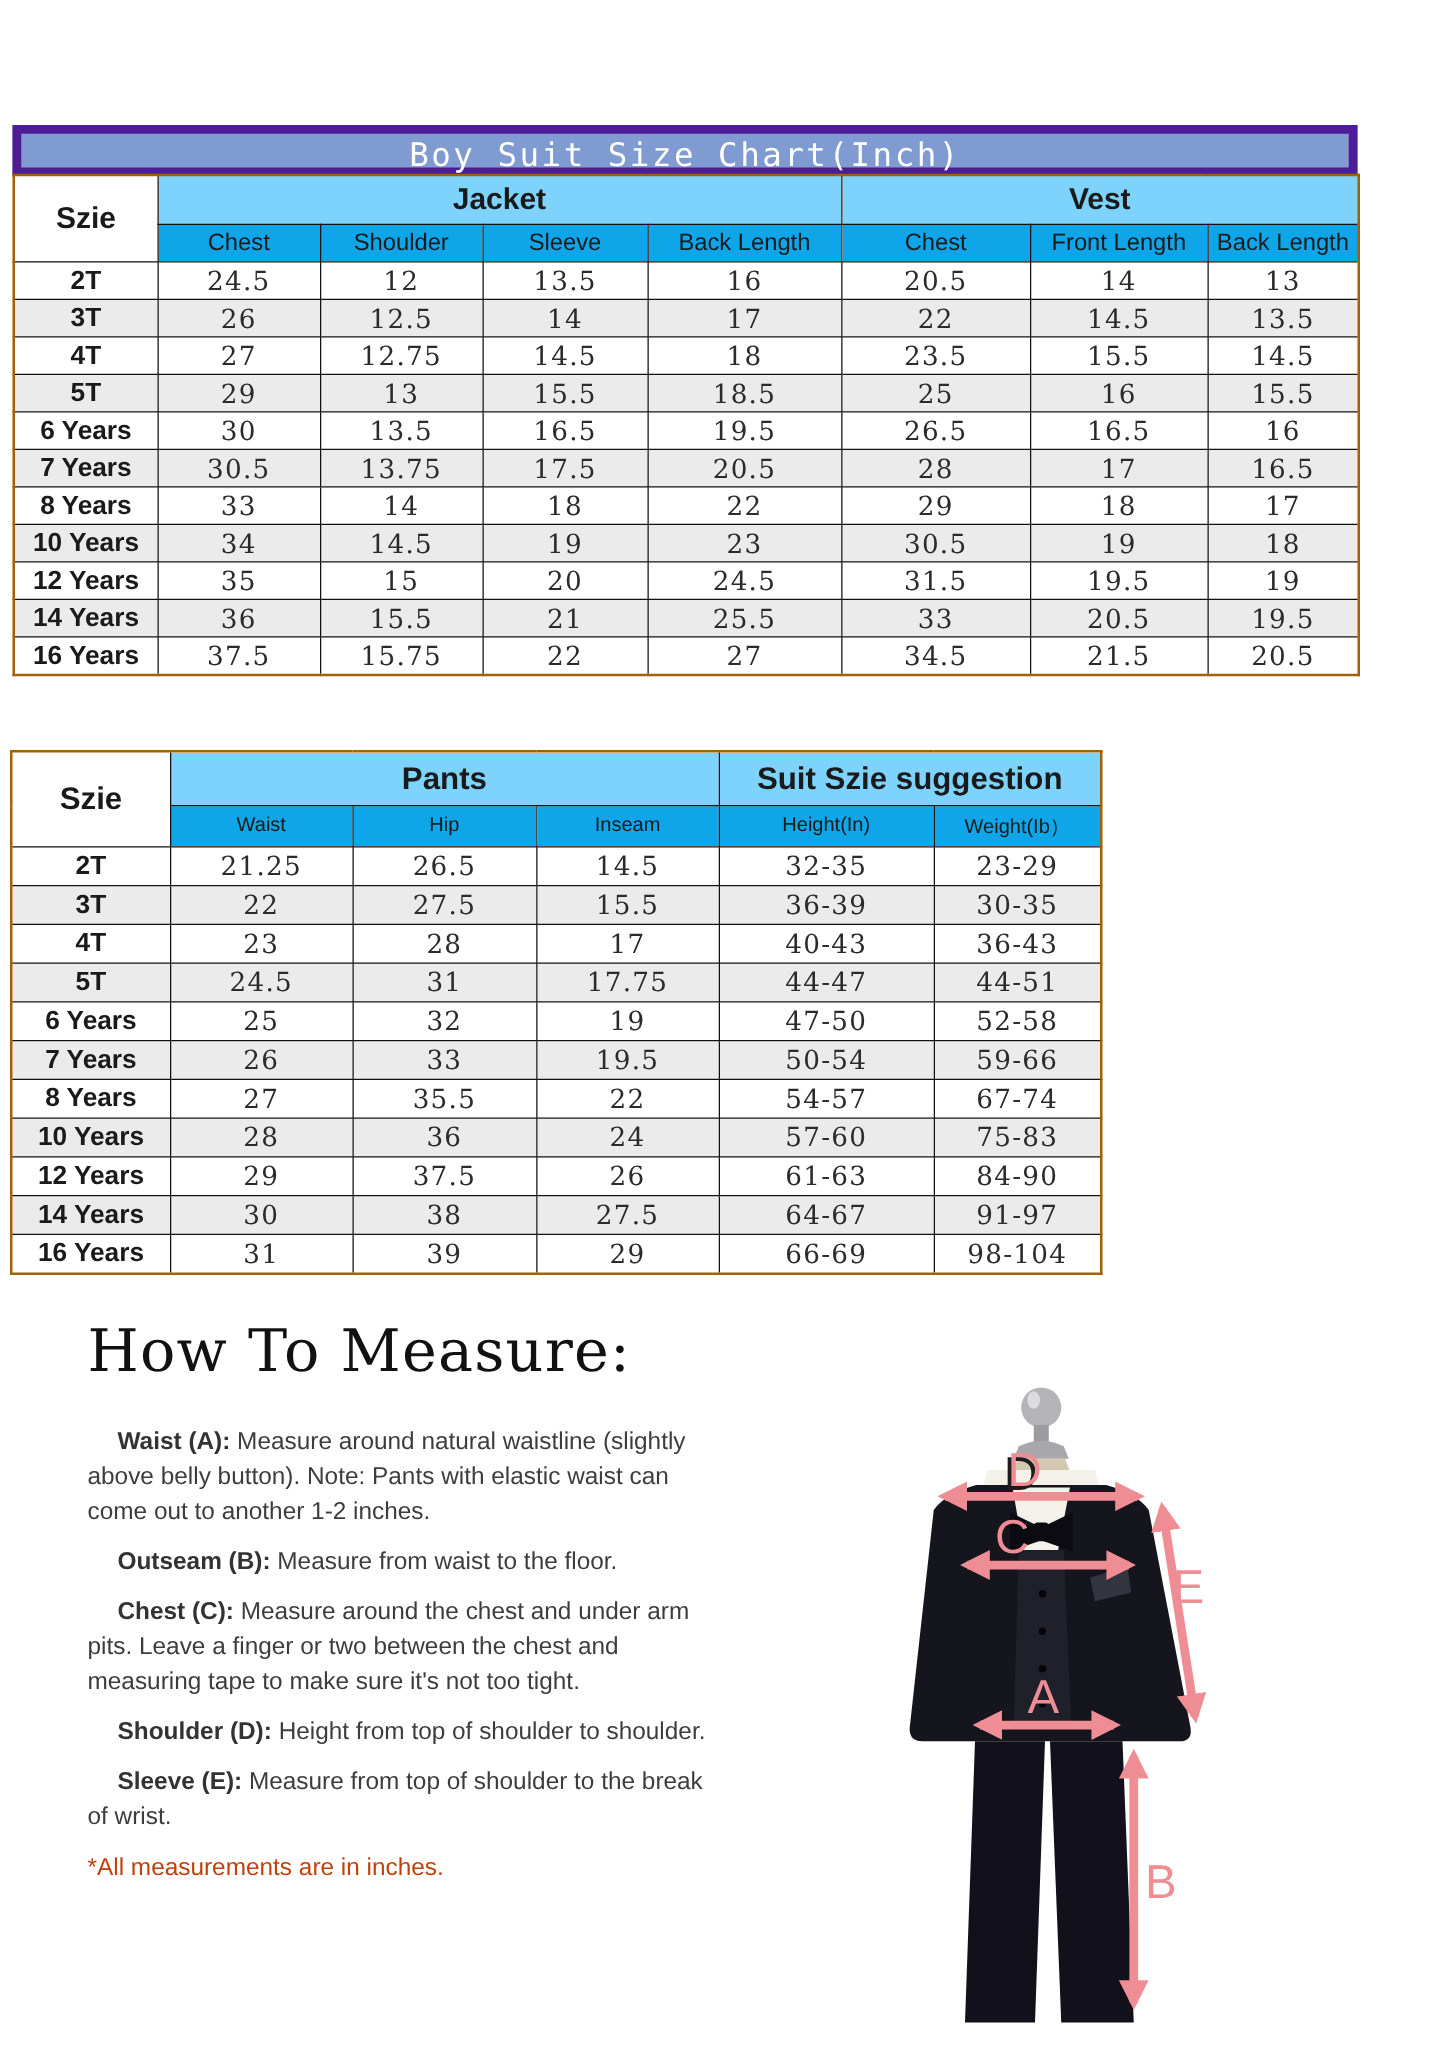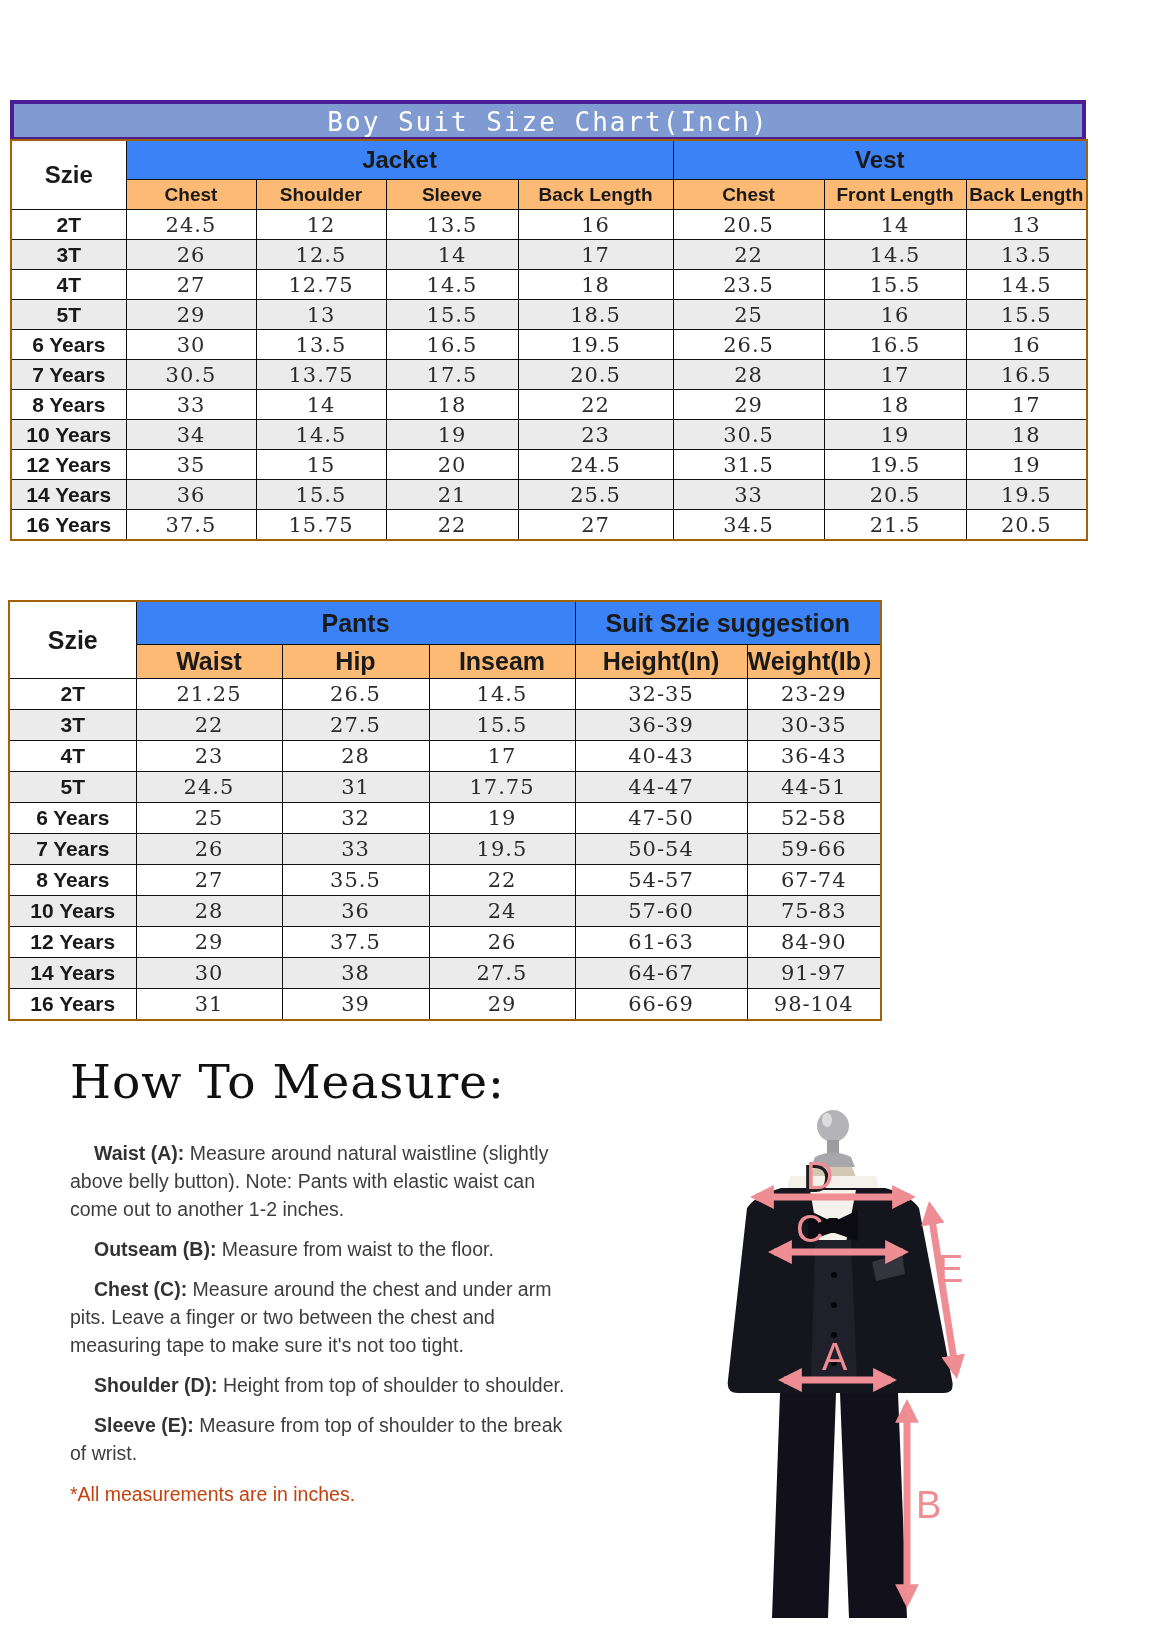--- a/index.html
+++ b/index.html
@@ -11,54 +11,54 @@
     color:#1a1a1a;
     overflow:hidden;
   }
 
   
   .chart1{position:absolute;left:10px;top:100px;width:1076px;}
   .chart-title{
     box-sizing:border-box;
     height:41px;line-height:37px;
     background:#7f9bd1;
-    border:4px solid #4c1d95;
+    border:7px solid #4c1d95;
     color:#ffffff;text-align:center;
     font-family:"DejaVu Sans Mono", monospace;
     font-size:26px;letter-spacing:2px;
   }
   table.size-table{
     border-collapse:collapse;table-layout:fixed;
     width:100%;
     border:2px solid #a16207;
     margin-top:-2px;
   }
   table.size-table th, table.size-table td{
     border:1px solid #101010;
     text-align:center;vertical-align:middle;
     padding:0;overflow:hidden;white-space:nowrap;
   }
   .chart1 thead tr.grouprow th{height:38px;font-size:24px;}
   .chart1 thead tr.colrow th{height:29px;}
-  th.group{font-size:24px;font-weight:bold;background:#3b82f6;}
-  th.colhead{font-size:19px;font-weight:bold;background:#fdba74;}
+  th.group{font-size:24px;font-weight:bold;background:#7dd3fc;}
+  th.colhead{font-size:19px;font-weight:normal;background:#0ea5e9;}
   th.sizehead{font-size:22px;font-weight:bold;background:#fff;}
   th.rowlabel{font-size:21px;font-weight:bold;background:#fff;}
   td.val{
     font-family:"DejaVu Serif", serif;
     font-size:21px;letter-spacing:1px;color:#2b2b2b;
     background:#fff;
   }
   .chart1 tbody th, .chart1 tbody td{height:29px;}
   tbody tr.alt th, tbody tr.alt td{background:#ebebeb;}
 
   
   .chart2{position:absolute;left:8px;top:600px;width:872px;}
   .chart2 thead tr.grouprow th{height:42px;font-size:25px;}
-  .chart2 thead tr.colrow th{height:32px;font-size:25px;}
+  .chart2 thead tr.colrow th{height:32px;font-size:16px;}
   .chart2 tbody th, .chart2 tbody td{height:30px;}
   .chart2 table.size-table{margin-top:0;}
 
   
   .howto{position:absolute;left:70px;top:1038px;width:505px;}
   .howto h1{
     font-family:"DejaVu Serif", serif;
     font-weight:normal;
     font-size:47px;margin:16px 0 30px 0;color:#111;
     letter-spacing:1px;

